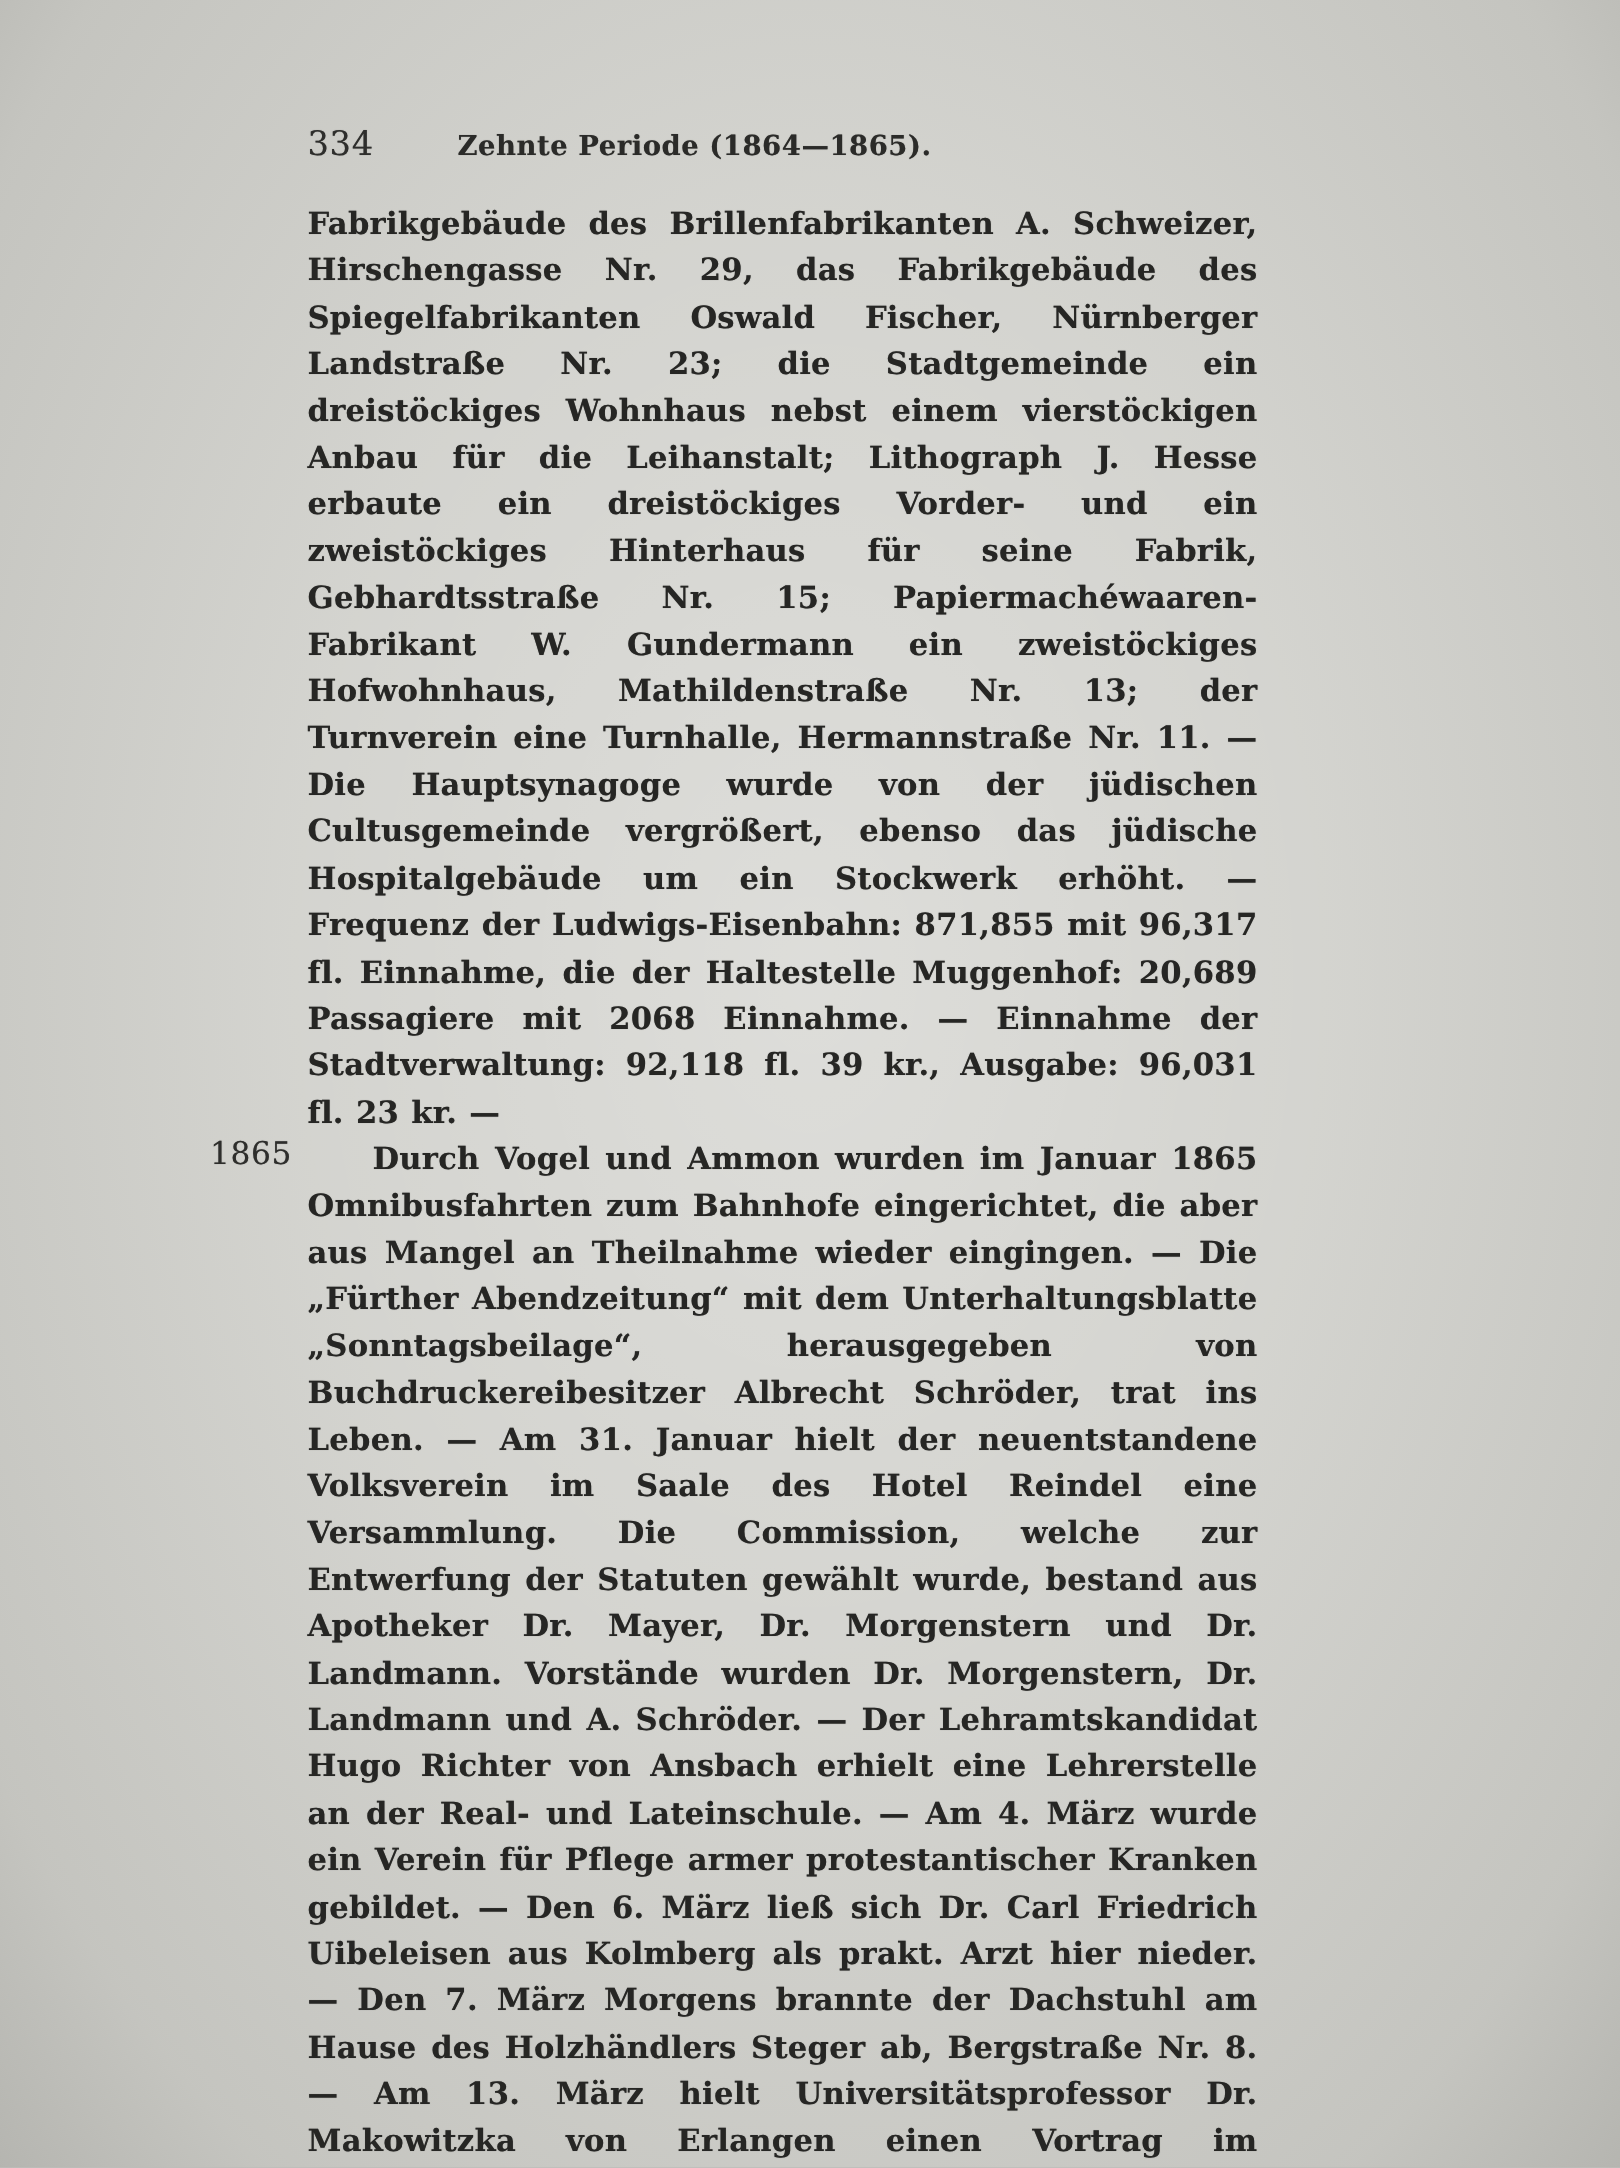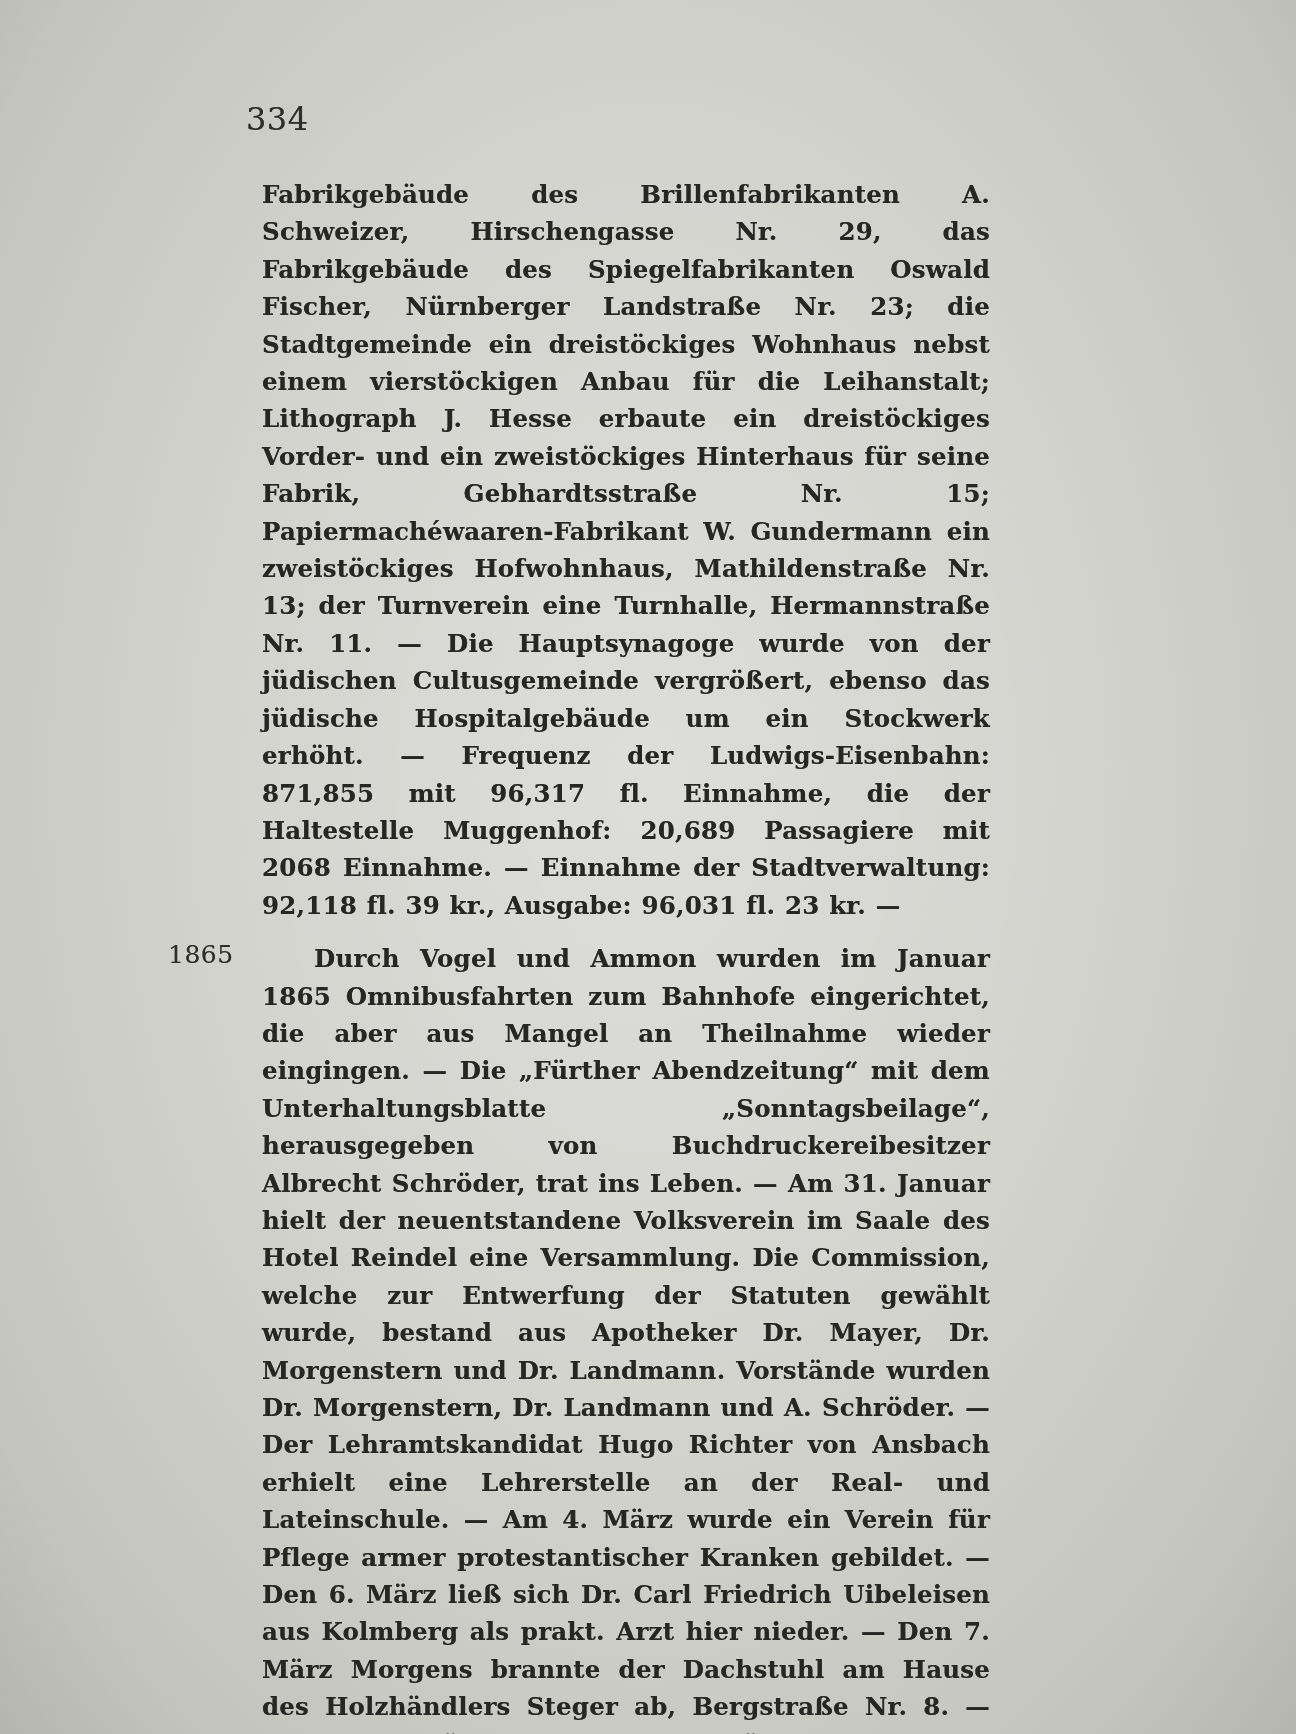--- a/index.html
+++ b/index.html
@@ -39,41 +39,41 @@
   .header-row {
     position: absolute;
     left: 246px;
     top: 100px;
     width: 760px;
     display: flex;
     align-items: baseline;
   }
   .folio {
     font-family: "DejaVu Serif", serif;
-    font-size: 32px;
+    font-size: 27px;
     color: #2e2e2c;
     letter-spacing: 0.5px;
     width: 120px;
   }
   .running-head {
     font-family: "DejaVu Serif", serif;
     font-size: 22px;
     color: #2b2b29;
     letter-spacing: 0.4px;
     font-weight: 600;
   }
 
   .body-block {
     position: absolute;
     left: 246px;
     top: 160px;
     width: 760px;
   }
   p.para {
-    margin: 16px;
+    margin: 0;
     font-size: 24.5px;
     line-height: 37.4px;
     color: #262624;
     text-align: justify;
     text-justify: inter-word;
     word-spacing: 1px;
     letter-spacing: 0.2px;
     font-weight: 600;
   }
   p.para.first {
@@ -104,20 +104,21 @@
   }
 </style>
 </head>
 <body>
 
 <div class="page">
   <div class="content">
 
     <div class="header-row">
       <div class="folio inky">334</div>
+      <div class="running-head inky">Zehnte Periode (1864—1865).</div>
     </div>
 
     <div class="body-block">
       <p class="para first inky">Fabrikgebäude des Brillenfabrikanten A. Schweizer, Hirschengasse Nr. 29, das Fabrikgebäude des Spiegelfabrikanten Oswald Fischer, Nürnberger Landstraße Nr. 23; die Stadtgemeinde ein dreistöckiges Wohnhaus nebst einem vierstöckigen Anbau für die Leihanstalt; Lithograph J. Hesse erbaute ein dreistöckiges Vorder- und ein zweistöckiges Hinterhaus für seine Fabrik, Gebhardtsstraße Nr. 15; Papiermachéwaaren-Fabrikant W. Gundermann ein zweistöckiges Hofwohnhaus, Mathildenstraße Nr. 13; der Turnverein eine Turnhalle, Hermannstraße Nr. 11. — Die Hauptsynagoge wurde von der jüdischen Cultusgemeinde vergrößert, ebenso das jüdische Hospitalgebäude um ein Stockwerk erhöht. — Frequenz der Ludwigs-Eisenbahn: 871,855 mit 96,317 fl. Einnahme, die der Haltestelle Muggenhof: 20,689 Passagiere mit 2068 Einnahme. — Einnahme der Stadtverwaltung: 92,118 fl. 39 kr., Ausgabe: 96,031 fl. 23 kr. —</p>
 
       <div class="year-para">
         <span class="marginal-year inky">1865</span>
         <p class="para inky"><span class="indent"></span><span>Durch Vogel und Ammon wurden im Januar 1865 Omnibusfahrten zum Bahnhofe eingerichtet, die aber aus Mangel an Theilnahme wieder eingingen. — Die „Fürther Abendzeitung“ mit dem Unterhaltungsblatte „Sonntagsbeilage“, herausgegeben von Buchdruckereibesitzer Albrecht Schröder, trat ins Leben. — Am 31. Januar hielt der neuentstandene Volksverein im Saale des Hotel Reindel eine Versammlung. Die Commission, welche zur Entwerfung der Statuten gewählt wurde, bestand aus Apotheker Dr. Mayer, Dr. Morgenstern und Dr. Landmann. Vorstände wurden Dr. Morgenstern, Dr. Landmann und A. Schröder. — Der Lehramtskandidat Hugo Richter von Ansbach erhielt eine Lehrerstelle an der Real- und Lateinschule. — Am 4. März wurde ein Verein für Pflege armer protestantischer Kranken gebildet. — Den 6. März ließ sich Dr. Carl Friedrich Uibeleisen aus Kolmberg als prakt. Arzt hier nieder. — Den 7. März Morgens brannte der Dachstuhl am Hause des Holzhändlers Steger ab, Bergstraße Nr. 8. — Am 13. März hielt Universitätsprofessor Dr. Makowitzka von Erlangen einen Vortrag im Gewerbverein über den deutschen Postverein, am 10. April Universitätsprofessor Dr. Beetz von Erlangen über Maaß und Gewicht. — Den 19. März wurde ein Lesezimmer für die Schüler der technischen Fortbildungsanstalten vom Gewerbverein eröffnet. — Anfangs April war noch tiefe Schneelage hier und in der Umgegend vorhanden. — Am 15. April brannte der</span></p>
       </div>
     </div>

